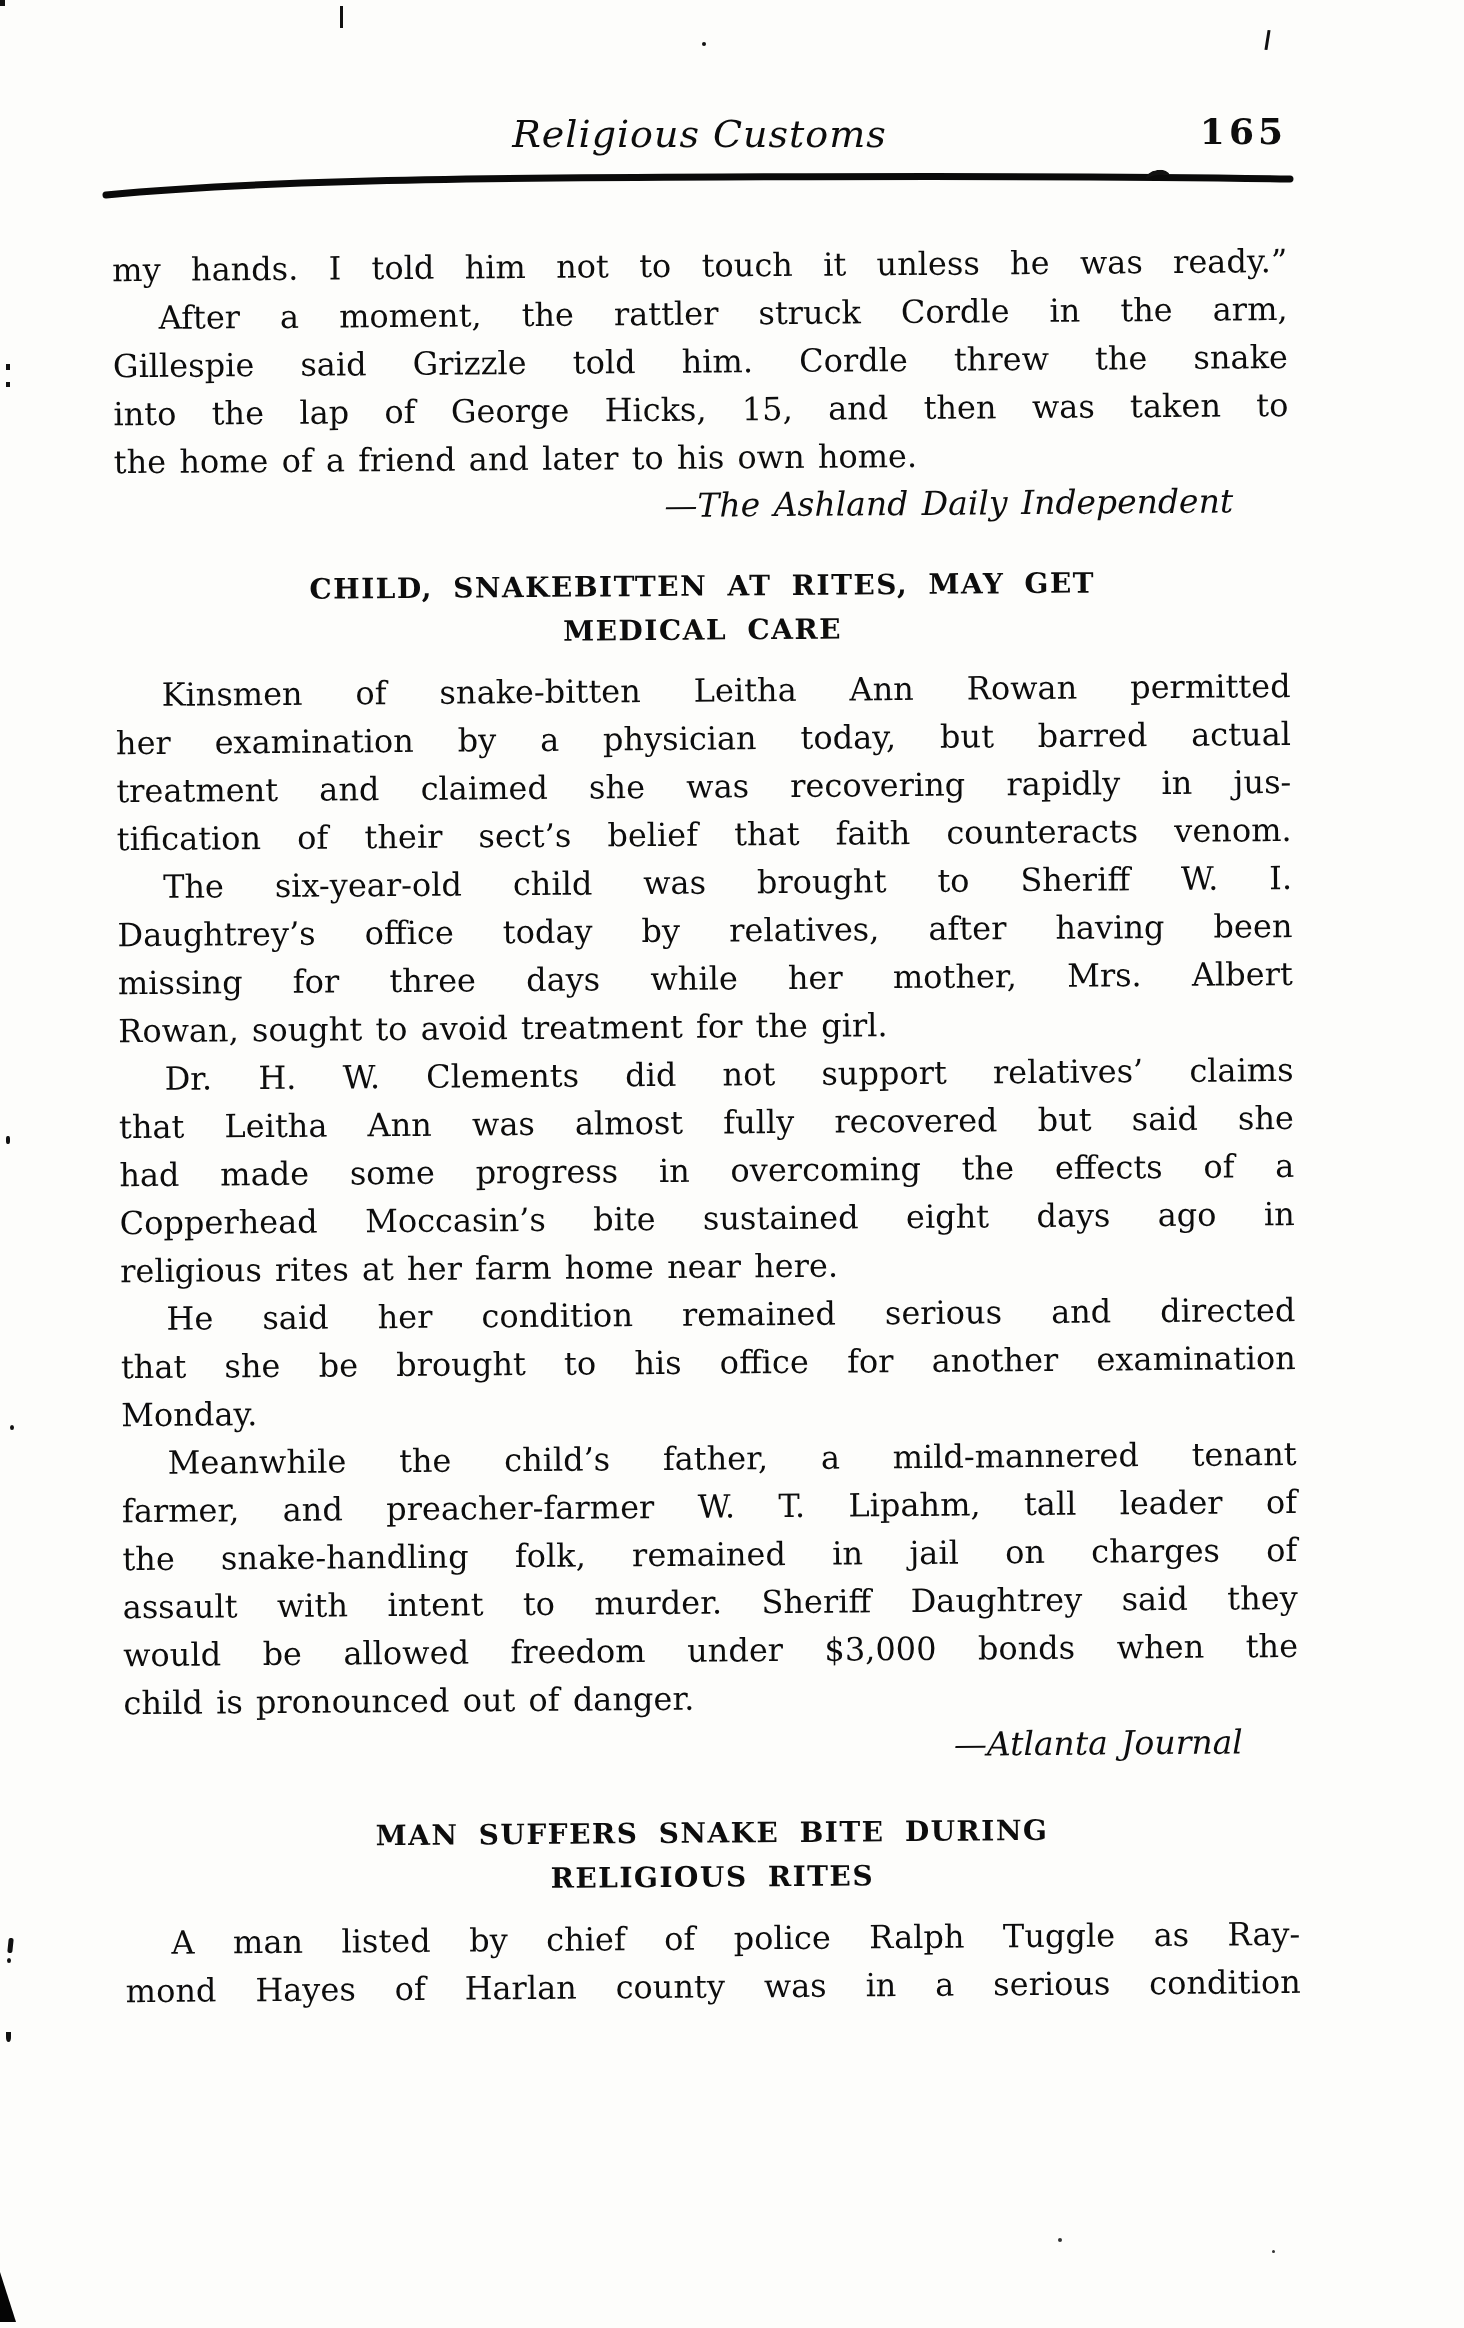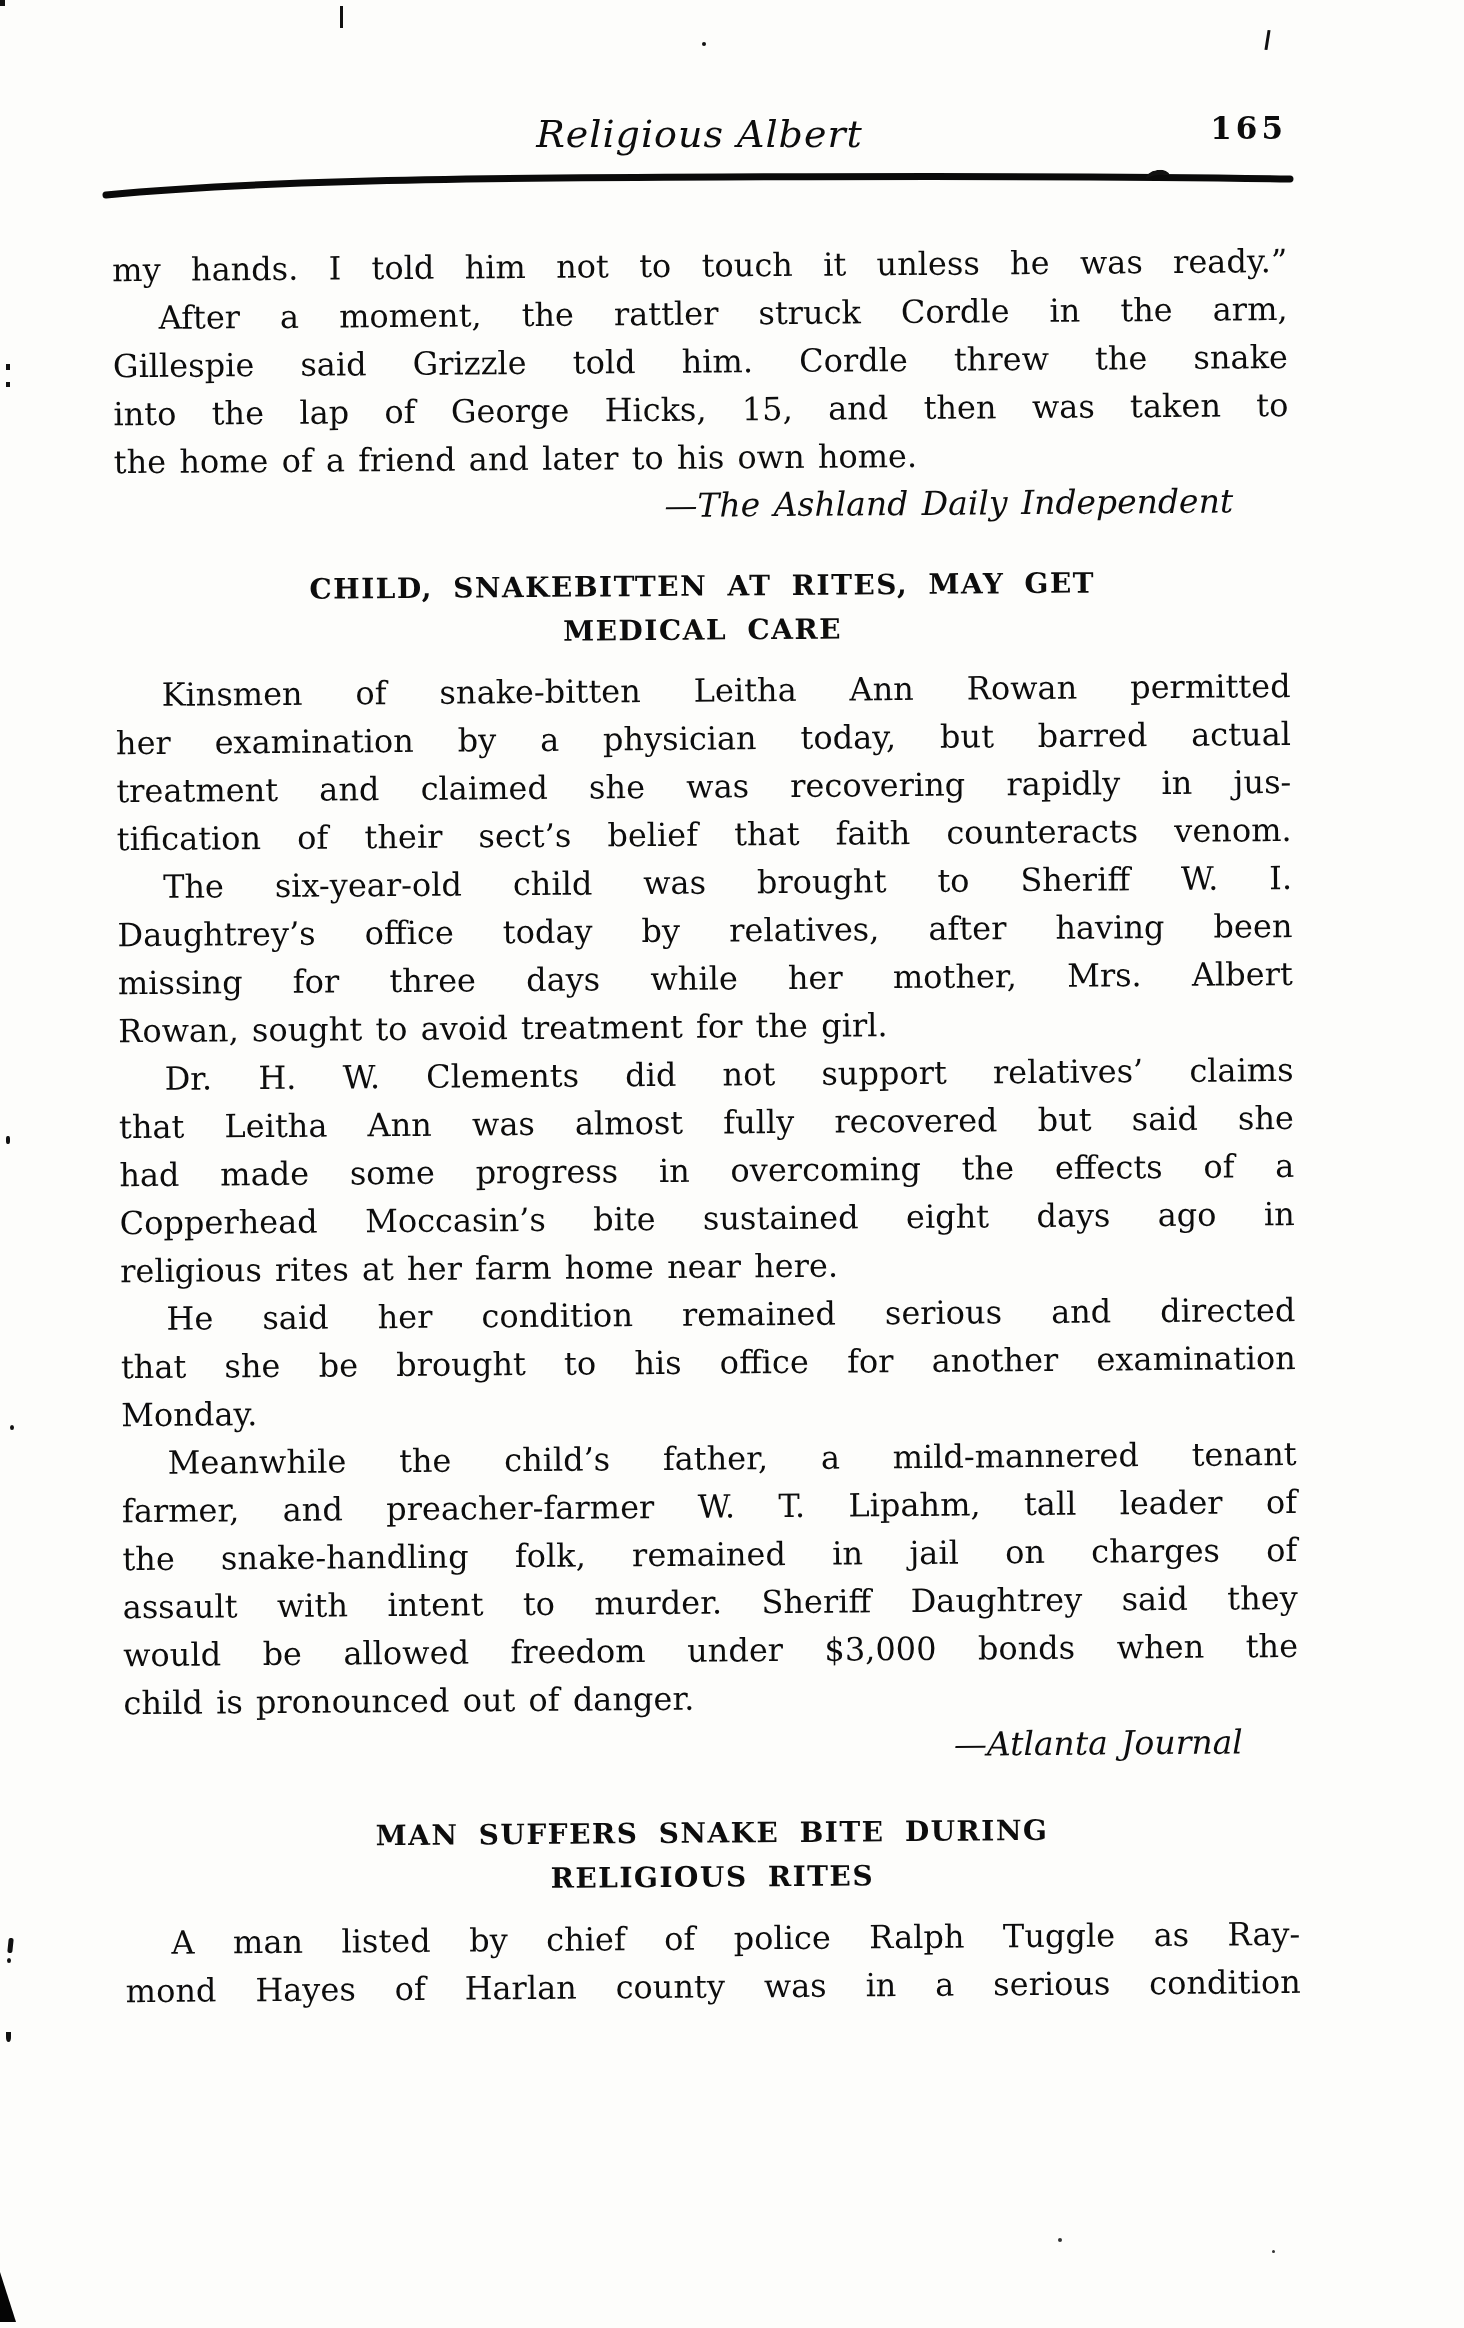--- a/index.html
+++ b/index.html
@@ -15,21 +15,21 @@
   
   .running-head {
     position:absolute; top:112px; left:112px; width:1175px; height:50px;
   }
   .running-title {
     position:absolute; left:0; right:0; text-align:center;
     font-style:italic; font-size:38px; letter-spacing:1px;
   }
   .folio {
     position:absolute; right:0; top:-2px;
-    font-weight:bold; font-size:31px; letter-spacing:4px;
+    font-weight:bold; font-size:36px; letter-spacing:4px;
   }
   .head-rule { position:absolute; top:170px; left:102px; }
 
   
   .body-text {
     position:absolute; top:237px; left:112px; width:1175px;
     font-size:32px; line-height:48px; word-spacing:3px;
     transform:rotate(-0.45deg); transform-origin:100% 0;
   }
   .para { margin:0; }
@@ -74,21 +74,21 @@
     left:0; top:2272px; width:0; height:0; background:transparent;
     border-bottom:50px solid #050505; border-right:16px solid transparent;
   }
 </style>
 </head>
 <body>
 
 <div class="page">
 
   <div class="running-head">
-    <div class="running-title">Religious Albert</div>
+    <div class="running-title">Religious Customs</div>
     <div class="folio">165</div>
   </div>
 
   <svg class="head-rule" width="1192" height="32" viewBox="0 0 1192 32">
     <path d="M 4 25 C 140 12, 320 8, 620 7 C 880 6, 1080 7, 1188 9" stroke="#0a0a0a" stroke-width="7" fill="none" stroke-linecap="round"></path>
   </svg>
 
   <div class="body-text">
 
     <div class="para stretch-last">

